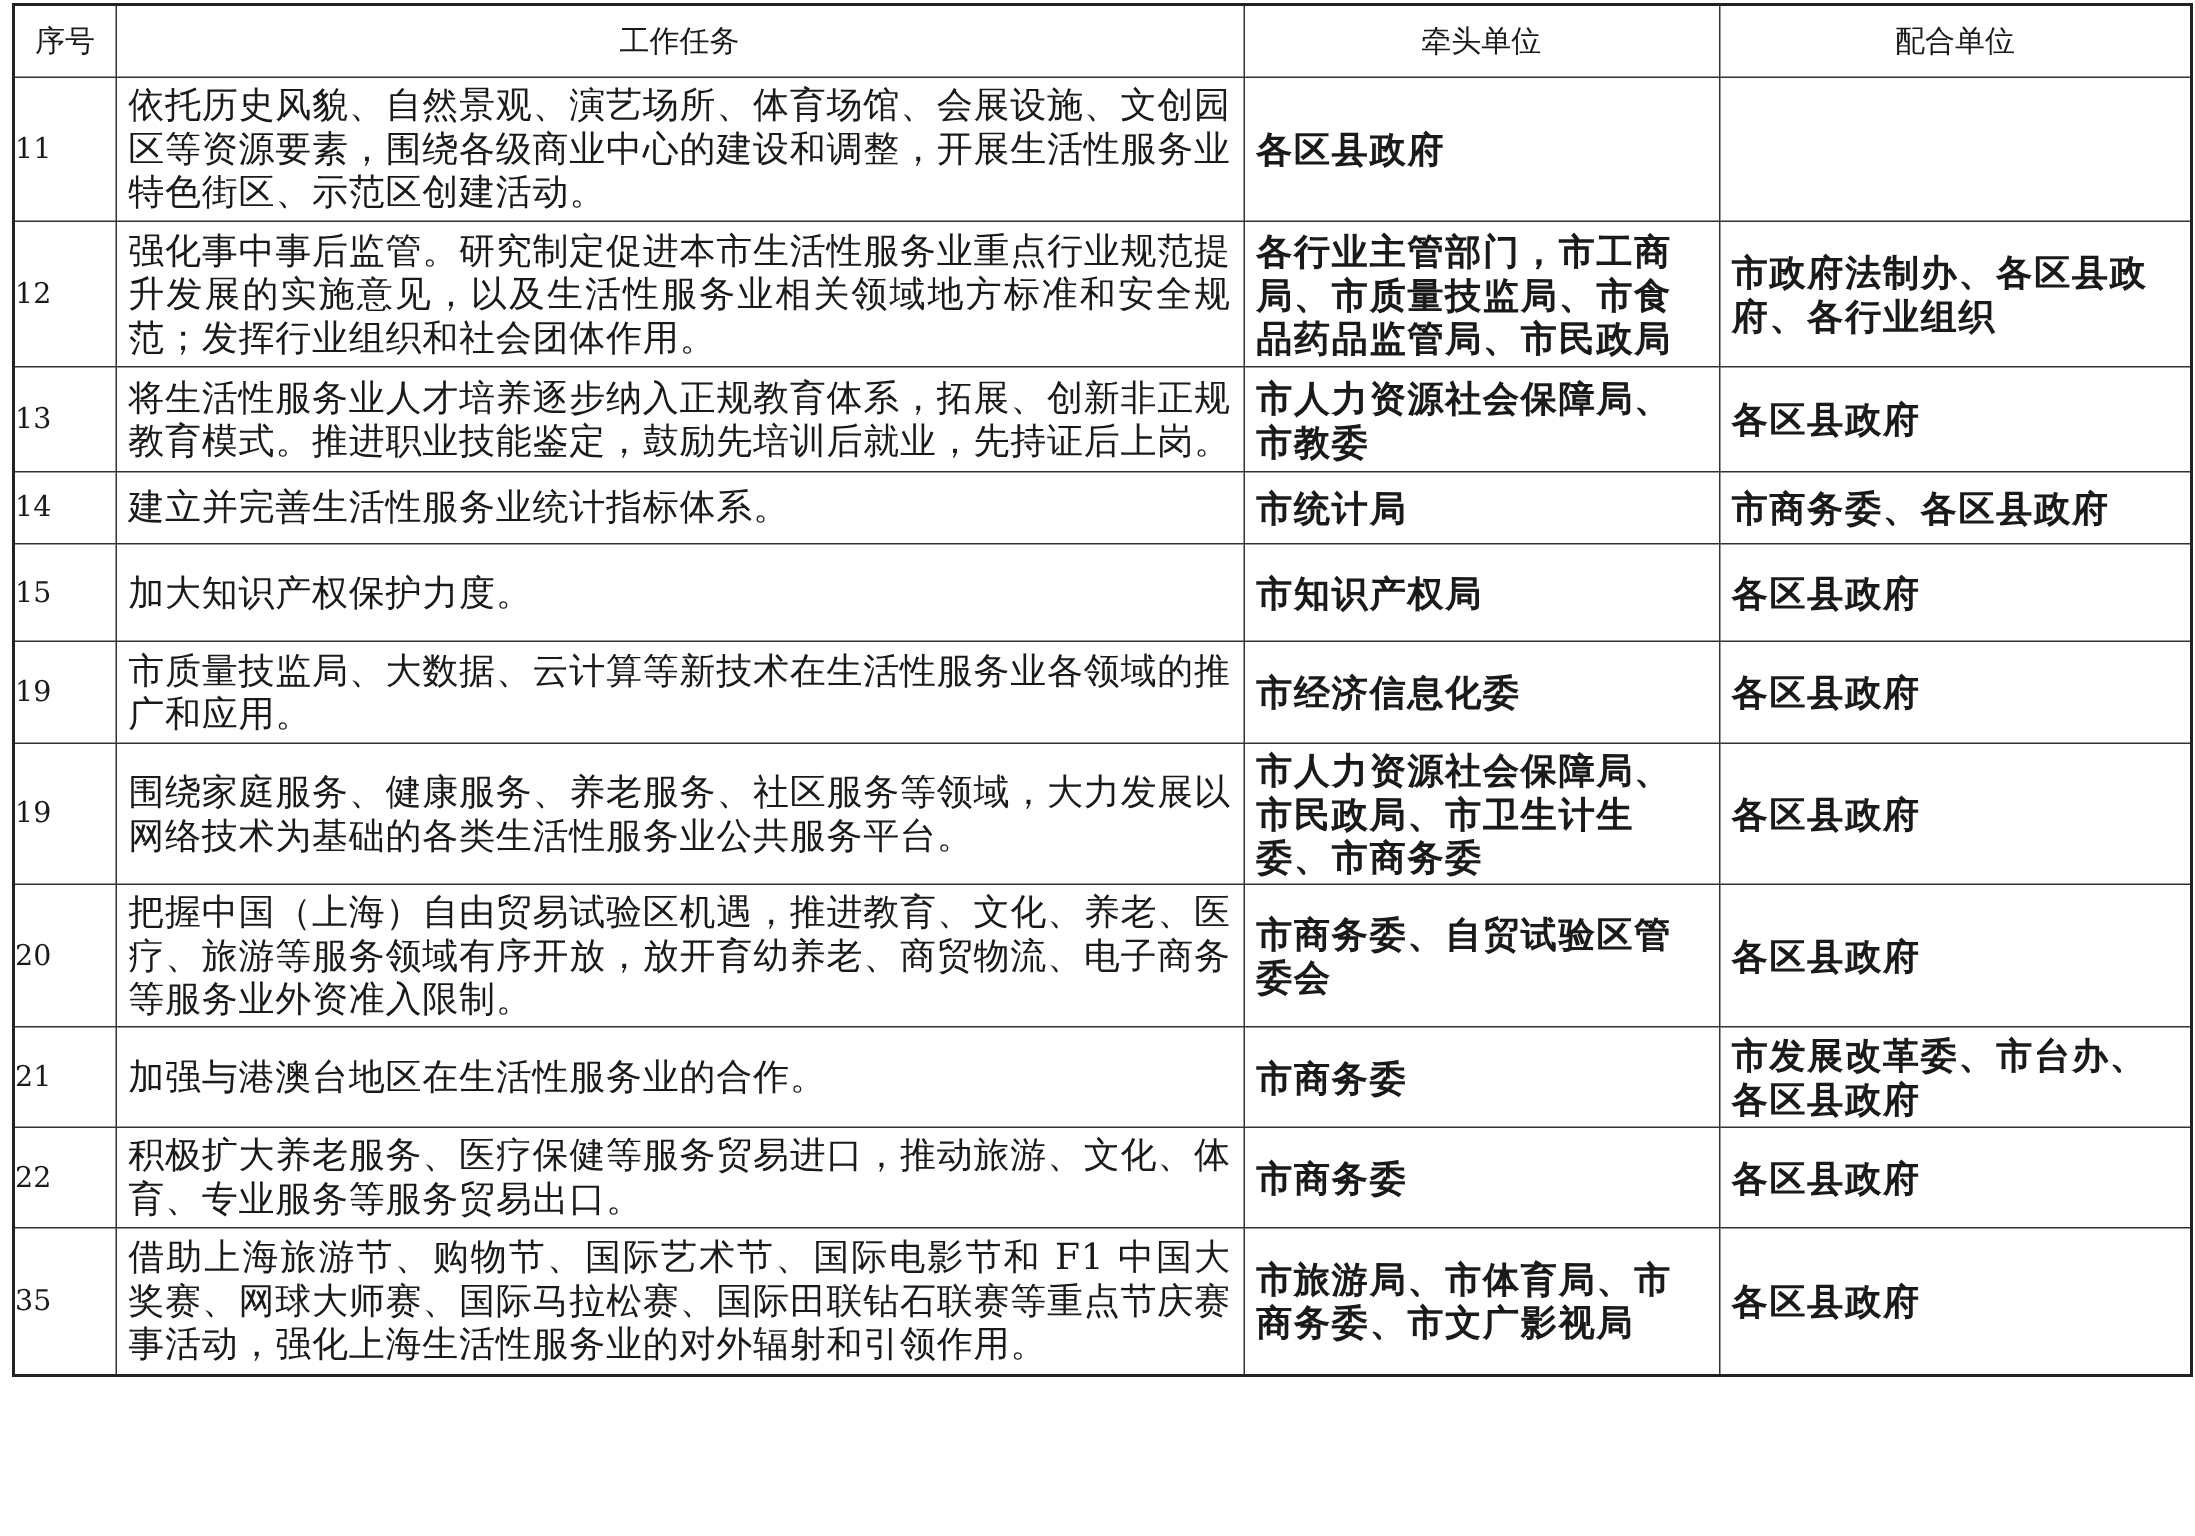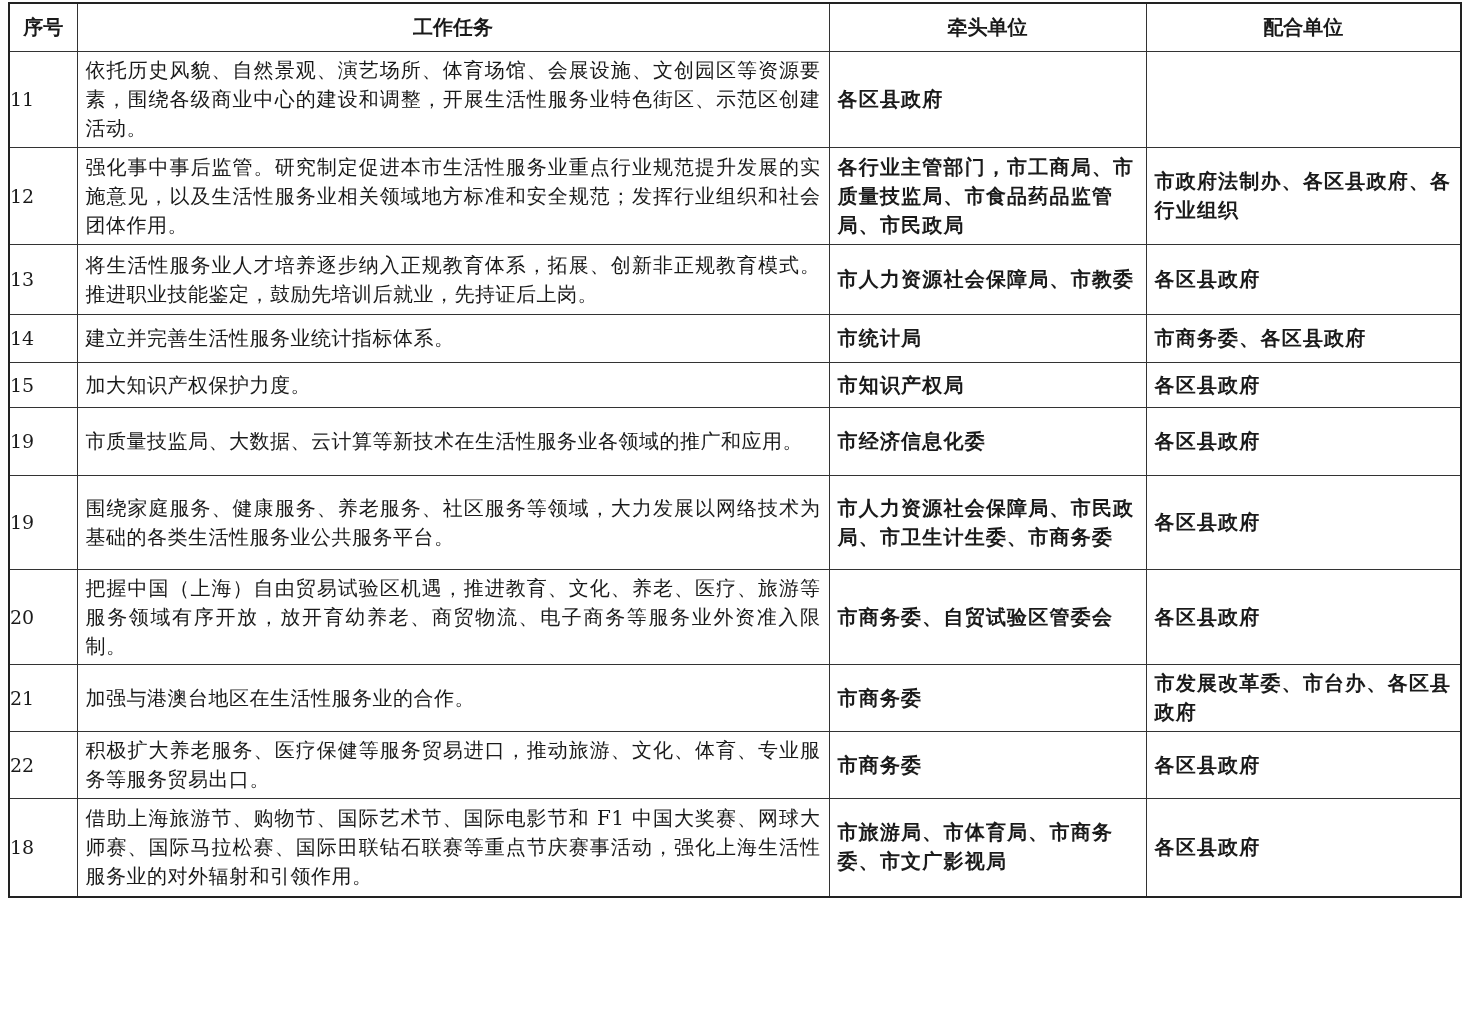--- a/index.html
+++ b/index.html
@@ -8,26 +8,26 @@
   table.task-table {
     position: absolute; left: 8px; top: 2px;
     border-collapse: collapse; table-layout: fixed;
     width: 1452px;
     border: 2.5px solid #222;
   }
   .task-table th, .task-table td {
     border: 1.5px solid #333;
     vertical-align: middle;
     padding: 0 8px;
-    font-size: 20px;
+    font-size: 24px;
     line-height: 29px;
     overflow: hidden;
   }
   .task-table th {
-    font-weight: bold;
+    font-weight: normal;
     text-align: center;
     font-family: "DejaVu Sans", "Liberation Sans", sans-serif;
     font-size: 20px;
     height: 47px;
   }
   .task-table td.col-no { text-align: left; padding: 0; font-size: 19px; }
   .task-table td.col-task { letter-spacing: 0.5px; text-align: justify; }
   .task-table td.col-lead, .task-table td.col-coop { letter-spacing: 1.2px; font-weight: bold; }
 </style>
 </head>
@@ -66,21 +66,21 @@
       <td class="col-task">将生活性服务业人才培养逐步纳入正规教育体系，拓展、创新非正规教育模式。推进职业技能鉴定，鼓励先培训后就业，先持证后上岗。</td>
       <td class="col-lead">市人力资源社会保障局、市教委</td>
       <td class="col-coop">各区县政府</td>
     </tr>
     <tr style="height:48px">
       <td class="col-no">14</td>
       <td class="col-task">建立并完善生活性服务业统计指标体系。</td>
       <td class="col-lead">市统计局</td>
       <td class="col-coop">市商务委、各区县政府</td>
     </tr>
-    <tr style="height:45px">
+    <tr style="height:65px">
       <td class="col-no">15</td>
       <td class="col-task">加大知识产权保护力度。</td>
       <td class="col-lead">市知识产权局</td>
       <td class="col-coop">各区县政府</td>
     </tr>
     <tr style="height:68px">
       <td class="col-no">19</td>
       <td class="col-task">市质量技监局、大数据、云计算等新技术在生活性服务业各领域的推广和应用。</td>
       <td class="col-lead">市经济信息化委</td>
       <td class="col-coop">各区县政府</td>
@@ -103,19 +103,19 @@
       <td class="col-lead">市商务委</td>
       <td class="col-coop">市发展改革委、市台办、各区县政府</td>
     </tr>
     <tr style="height:67px">
       <td class="col-no">22</td>
       <td class="col-task">积极扩大养老服务、医疗保健等服务贸易进口，推动旅游、文化、体育、专业服务等服务贸易出口。</td>
       <td class="col-lead">市商务委</td>
       <td class="col-coop">各区县政府</td>
     </tr>
     <tr style="height:98px">
-      <td class="col-no">18</td>
+      <td class="col-no">35</td>
       <td class="col-task">借助上海旅游节、购物节、国际艺术节、国际电影节和 F1 中国大奖赛、网球大师赛、国际马拉松赛、国际田联钻石联赛等重点节庆赛事活动，强化上海生活性服务业的对外辐射和引领作用。</td>
       <td class="col-lead">市旅游局、市体育局、市商务委、市文广影视局</td>
       <td class="col-coop">各区县政府</td>
     </tr>
   </tbody>
 </table>
 
 </body></html>

